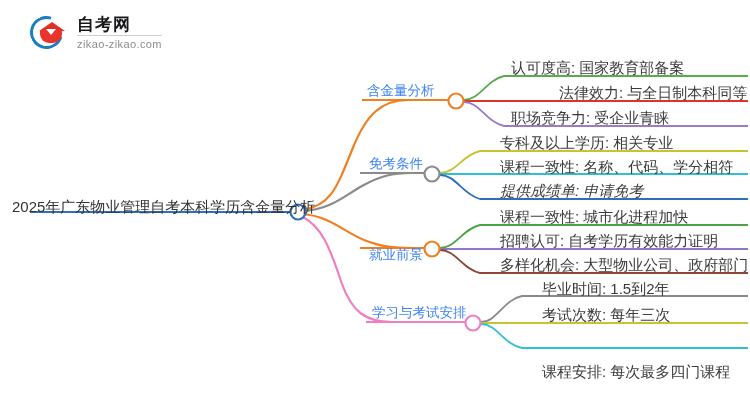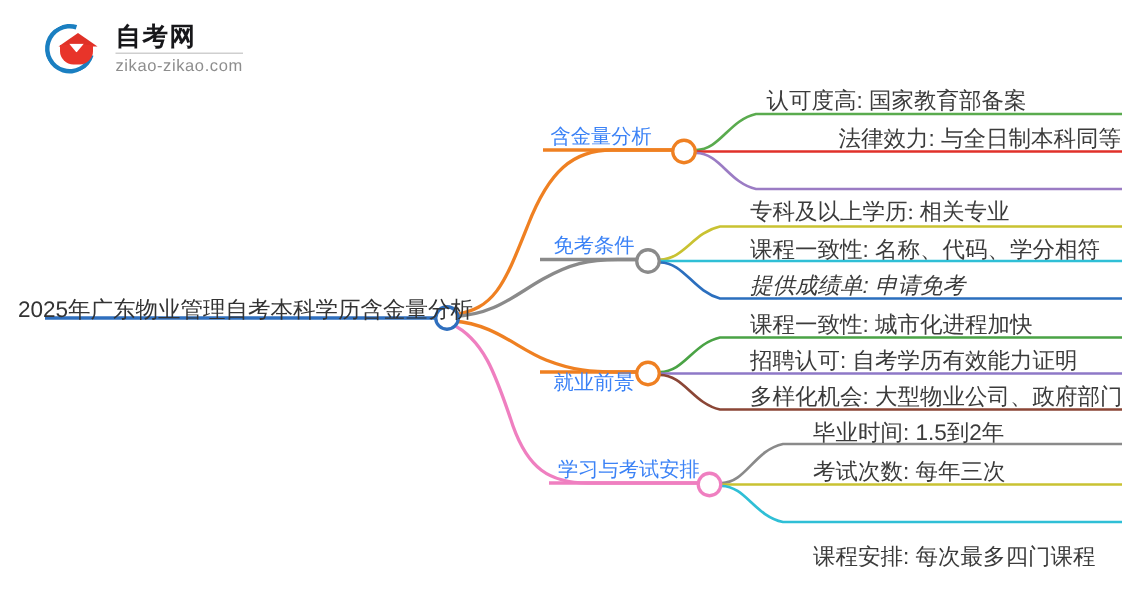--- a/index.html
+++ b/index.html
@@ -183,22 +183,23 @@
 
   <div class="node-label root-label" style="left:12px; top:199px;">2025年广东物业管理自考本科学历含金量分析</div>
 
   <div class="node-label branch-label" style="left:367px; top:84px;">含金量分析</div>
   <div class="node-label branch-label" style="left:369px; top:157px;">免考条件</div>
   <div class="node-label branch-label" style="left:369px; top:232px;margin-top:16px;">就业前景</div>
   <div class="node-label branch-label" style="left:372px; top:306px;">学习与考试安排</div>
 
   <div class="node-label leaf-label" style="left:511px; top:60px;">认可度高: 国家教育部备案</div>
   <div class="node-label leaf-label" style="left:511px; top:85px;margin-left:48px;">法律效力: 与全日制本科同等</div>
-
-  <div class="node-label leaf-label" style="left:500px; top:135px;font-family:Liberation Serif, serif;">专科及以上学历: 相关专业</div>
+  <div class="node-label leaf-label" style="left:511px; top:110px;">职场竞争力: 受企业青睐</div>
+
+  <div class="node-label leaf-label" style="left:500px; top:135px;">专科及以上学历: 相关专业</div>
   <div class="node-label leaf-label" style="left:500px; top:159px;">课程一致性: 名称、代码、学分相符</div>
   <div class="node-label leaf-label" style="left:500px; top:183px;font-style:italic;">提供成绩单: 申请免考</div>
 
   <div class="node-label leaf-label" style="left:500px; top:209px;">课程一致性: 城市化进程加快</div>
   <div class="node-label leaf-label" style="left:500px; top:233px;">招聘认可: 自考学历有效能力证明</div>
   <div class="node-label leaf-label" style="left:500px; top:257px;">多样化机会: 大型物业公司、政府部门</div>
 
   <div class="node-label leaf-label" style="left:542px; top:281px;">毕业时间: 1.5到2年</div>
   <div class="node-label leaf-label" style="left:542px; top:307px;">考试次数: 每年三次</div>
   <div class="node-label leaf-label" style="left:542px; top:332px;margin-top:32px;">课程安排: 每次最多四门课程</div>

